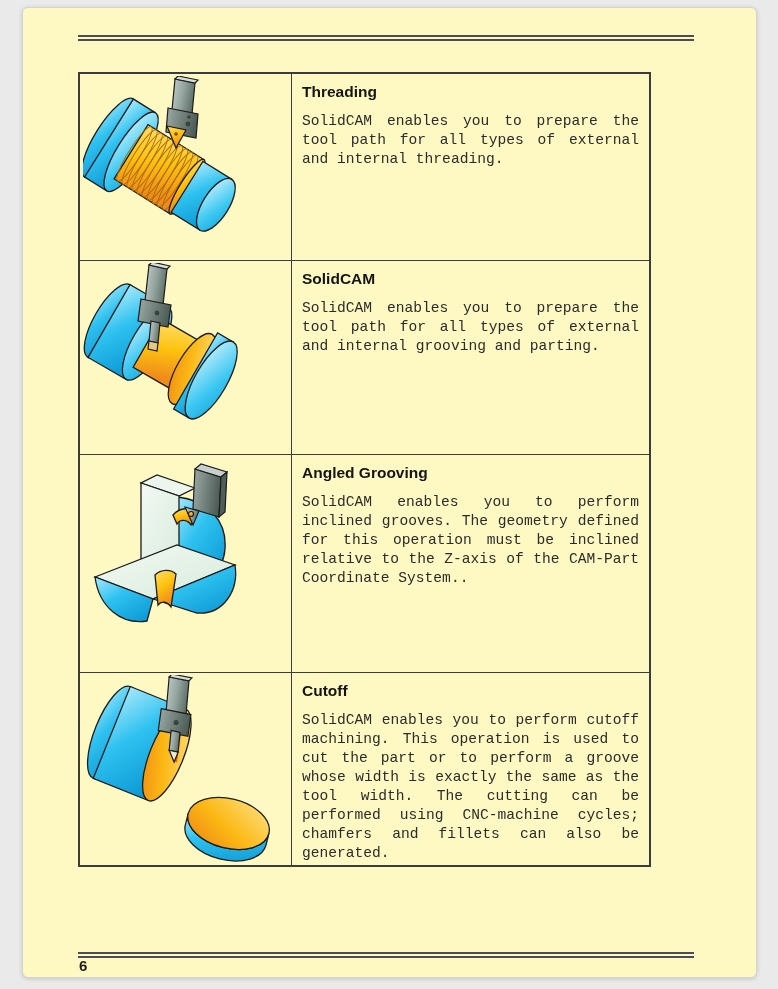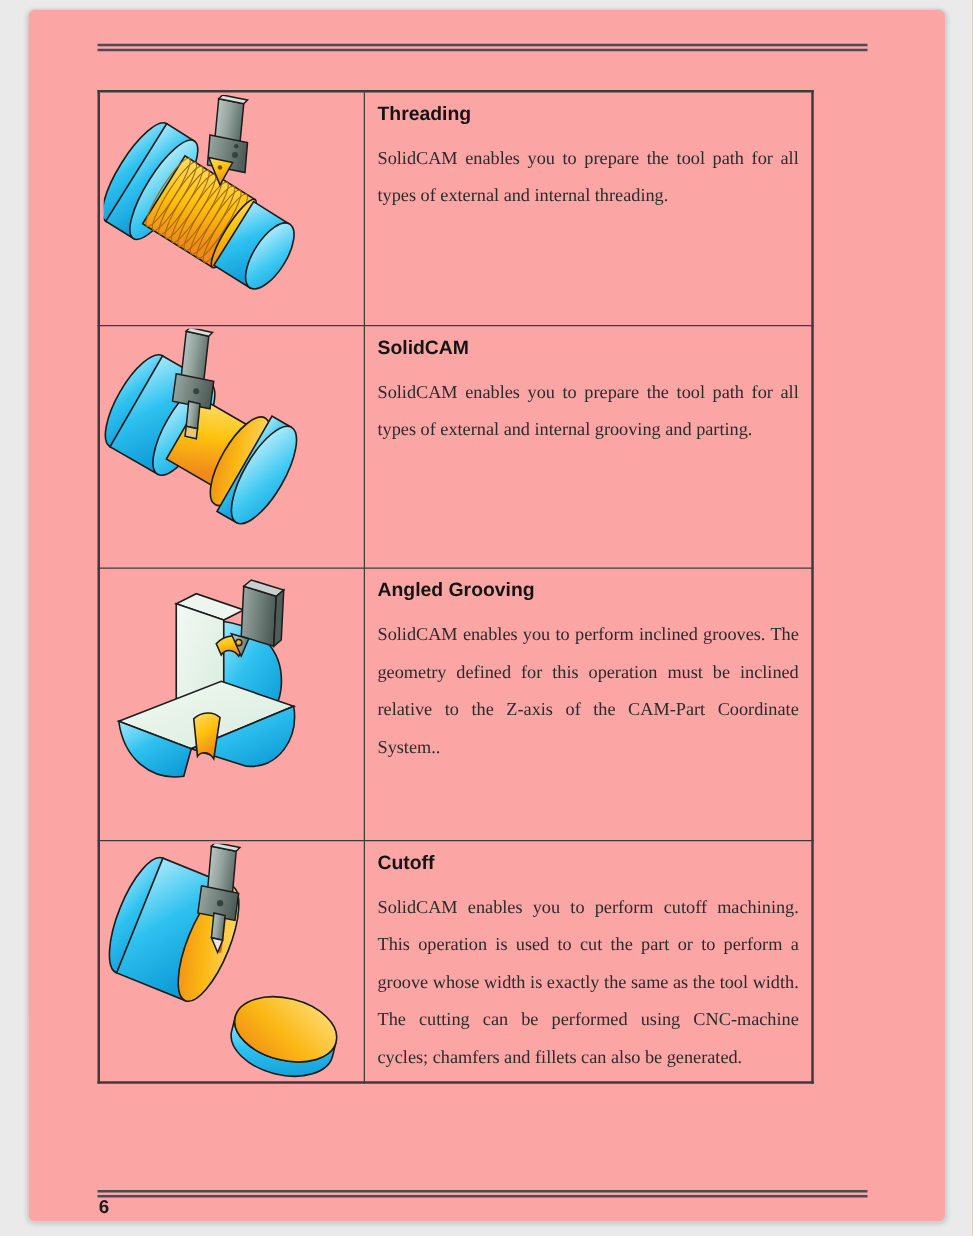--- a/index.html
+++ b/index.html
@@ -2,21 +2,21 @@
 <html><head>
 <meta charset="utf-8">
 <style>
   html,body { margin:0; padding:0; }
   body {
     width:778px; height:989px; background:#eaeaea; position:relative;
     font-family:"Liberation Sans", sans-serif; overflow:hidden;
   }
   .page {
     position:absolute; left:22px; top:7px; width:733px; height:969px;
-    background:#fca5a5; border:1px solid #d4d4d4; border-radius:6px;
+    background:#fef9c3; border:1px solid #d4d4d4; border-radius:6px;
     box-shadow:0 1px 4px rgba(0,0,0,0.16);
   }
   .dbl-rule {
     position:absolute; left:55px; width:616px; height:2px;
     border-top:2px solid #4c4c56; border-bottom:2px solid #4c4c56;
   }
   .rule-header { top:27px; }
   .rule-footer { top:944px; }
   .page-number {
     position:absolute; left:56px; top:949px;
@@ -32,22 +32,22 @@
   td.cell-txt { padding:5px 10px 0 10px; }
   tr.row-1 { height:187px; }
   tr.row-2 { height:194px; }
   tr.row-3 { height:218px; }
   tr.row-4 { height:192px;border-radius:28px; }
   .op-title {
     margin:4px 0 11px 0; font-size:15.5px; font-weight:bold; color:#141414;
     font-family:"Liberation Sans", sans-serif;
   }
   .op-body {
-    margin:0; font-family:Liberation Serif, serif;
-    font-size:14.6px; line-height:30px; color:#2b2b2b; text-align:justify;
+    margin:0; font-family:Liberation Mono, monospace;
+    font-size:14.6px; line-height:19px; color:#2b2b2b; text-align:justify;
   }
   .illus { display:block; margin:0 auto; }
   .hiddefs { position:absolute; width:0; height:0; }
 </style>
 </head>
 <body>
 
 <svg class="hiddefs" aria-hidden="true">
   <defs>
     <linearGradient id="gCyan" x1="0" y1="0" x2="0.8" y2="1">

